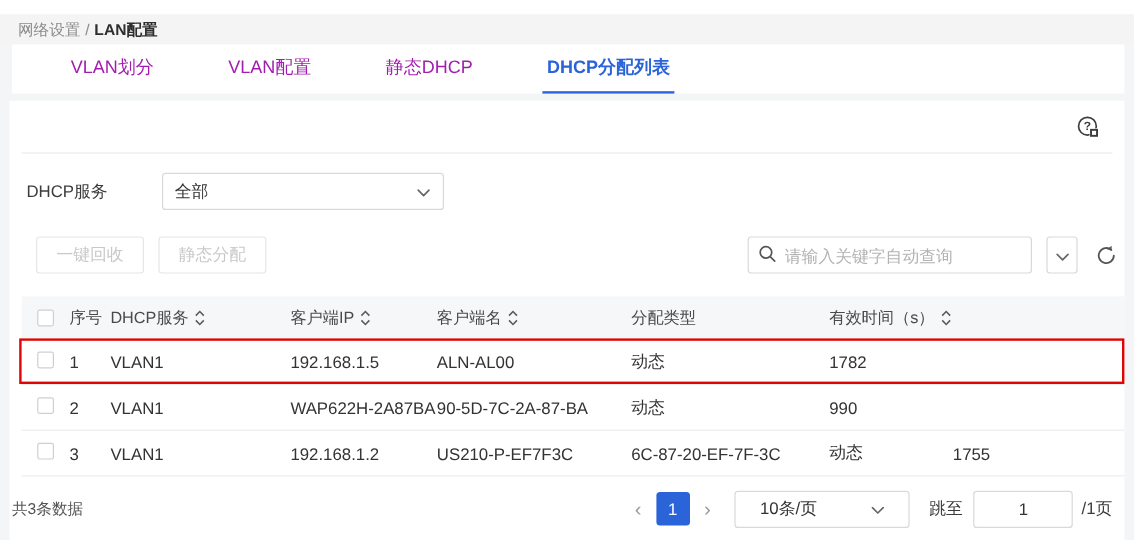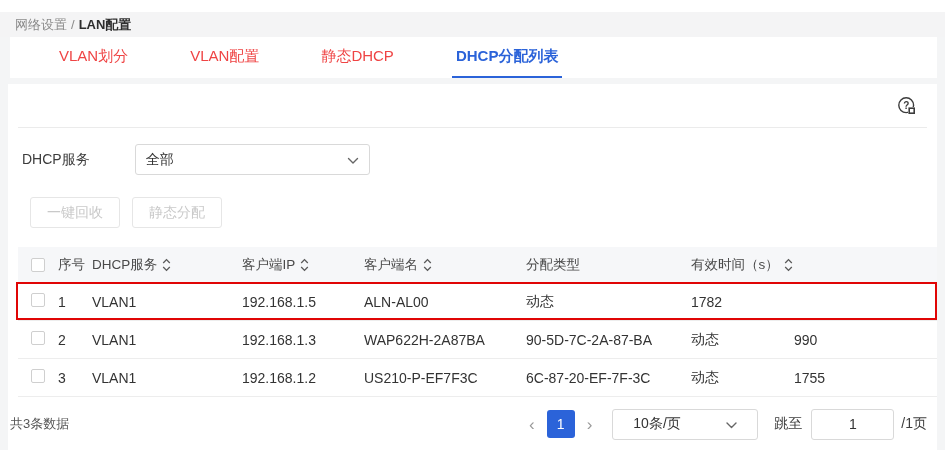--- a/index.html
+++ b/index.html
@@ -21,21 +21,21 @@
   .crumb-grey { color:#8b8b8b; cursor:pointer; }
   .crumb-sep { color:#8b8b8b; margin:0 4px; }
   .crumb-current { color:#2e2e2e; font-weight:bold; }
 
   .tab-card {
     position:absolute; top:37px; left:10px; right:8px; height:41px;
     background:#fff; display:flex; align-items:stretch; padding-left:45px;
   }
   .tab {
     display:flex; align-items:center; margin-right:54px; cursor:pointer;
-    font-size:15px; color:#ef4444; border-bottom:2px solid transparent; padding:0 4px;
+    font-size:15px; color:#a21caf; border-bottom:2px solid transparent; padding:0 4px;
   }
   .tab.active { color:#2b63d9; font-weight:bold; border-bottom-color:#2b63d9; }
 
   .content-card { position:absolute; top:84px; left:8px; right:8px; bottom:0; background:#fff; }
 
   .help-row { position:absolute; top:12px; right:20px; }
   .help-icon { cursor:pointer; display:block; }
   .divider { position:absolute; top:43px; left:10px; right:10px; height:1px; background:#ebebeb; }
 
   .filter-row { position:absolute; top:60px; left:14px; display:flex; align-items:center; }
@@ -160,20 +160,44 @@
           </svg>
       </span>
     </div>
   </div>
 
   <div class="toolbar-row">
     <div class="btn-group">
       <button class="btn-disabled">一键回收</button>
       <button class="btn-disabled">静态分配</button>
     </div>
+    <div class="search-group">
+      <div class="search-box">
+        <span>
+          <svg width="15" height="15" viewBox="0 0 15 15">
+              <circle cx="6.3" cy="6.3" r="4.8" fill="none" stroke="#555" stroke-width="1.4"></circle>
+              <line x1="10" y1="10" x2="13.6" y2="13.6" stroke="#555" stroke-width="1.4" stroke-linecap="round"></line>
+            </svg>
+        </span>
+        <input type="text" placeholder="请输入关键字自动查询" style="">
+      </div>
+      <div class="mini-btn">
+        <span>
+          <svg width="11" height="7" viewBox="0 0 11 7">
+              <path d="M1 1 L5.5 5.5 L10 1" fill="none" stroke="#666" stroke-width="1.4" stroke-linecap="round" stroke-linejoin="round"></path>
+            </svg>
+        </span>
+      </div>
+      <div class="refresh-btn">
+        <svg width="18" height="18" viewBox="0 0 18 18">
+          <path d="M15.2 9 a6.3 6.3 0 1 1 -2.1 -4.7" fill="none" stroke="#555" stroke-width="1.5" stroke-linecap="round"></path>
+          <path d="M13.4 0.8 L13.3 4.6 L9.6 3.7 Z" fill="#555"></path>
+        </svg>
+      </div>
+    </div>
   </div>
 
   <div class="thead grid-row">
     <div class="th">
         <span class="cb"></span>
       </div>
     <div class="th">
         <span>序号</span>
       </div>
     <div class="th">
@@ -227,21 +251,20 @@
       <div>ALN-AL00</div>
       <div>动态</div>
       <div>1782</div>
       <div class="highlight-box"></div>
     </div>
 
     <div class="trow grid-row">
       <div><span class="cb"></span></div>
       <div>2</div>
       <div>VLAN1</div>
-      <div>192.168.1.3</div>
       <div>WAP622H-2A87BA</div>
       <div>90-5D-7C-2A-87-BA</div>
       <div>动态</div>
       <div>990</div>
     </div>
 
     <div class="trow grid-row">
       <div><span class="cb"></span></div>
       <div>3</div>
       <div>VLAN1</div>

